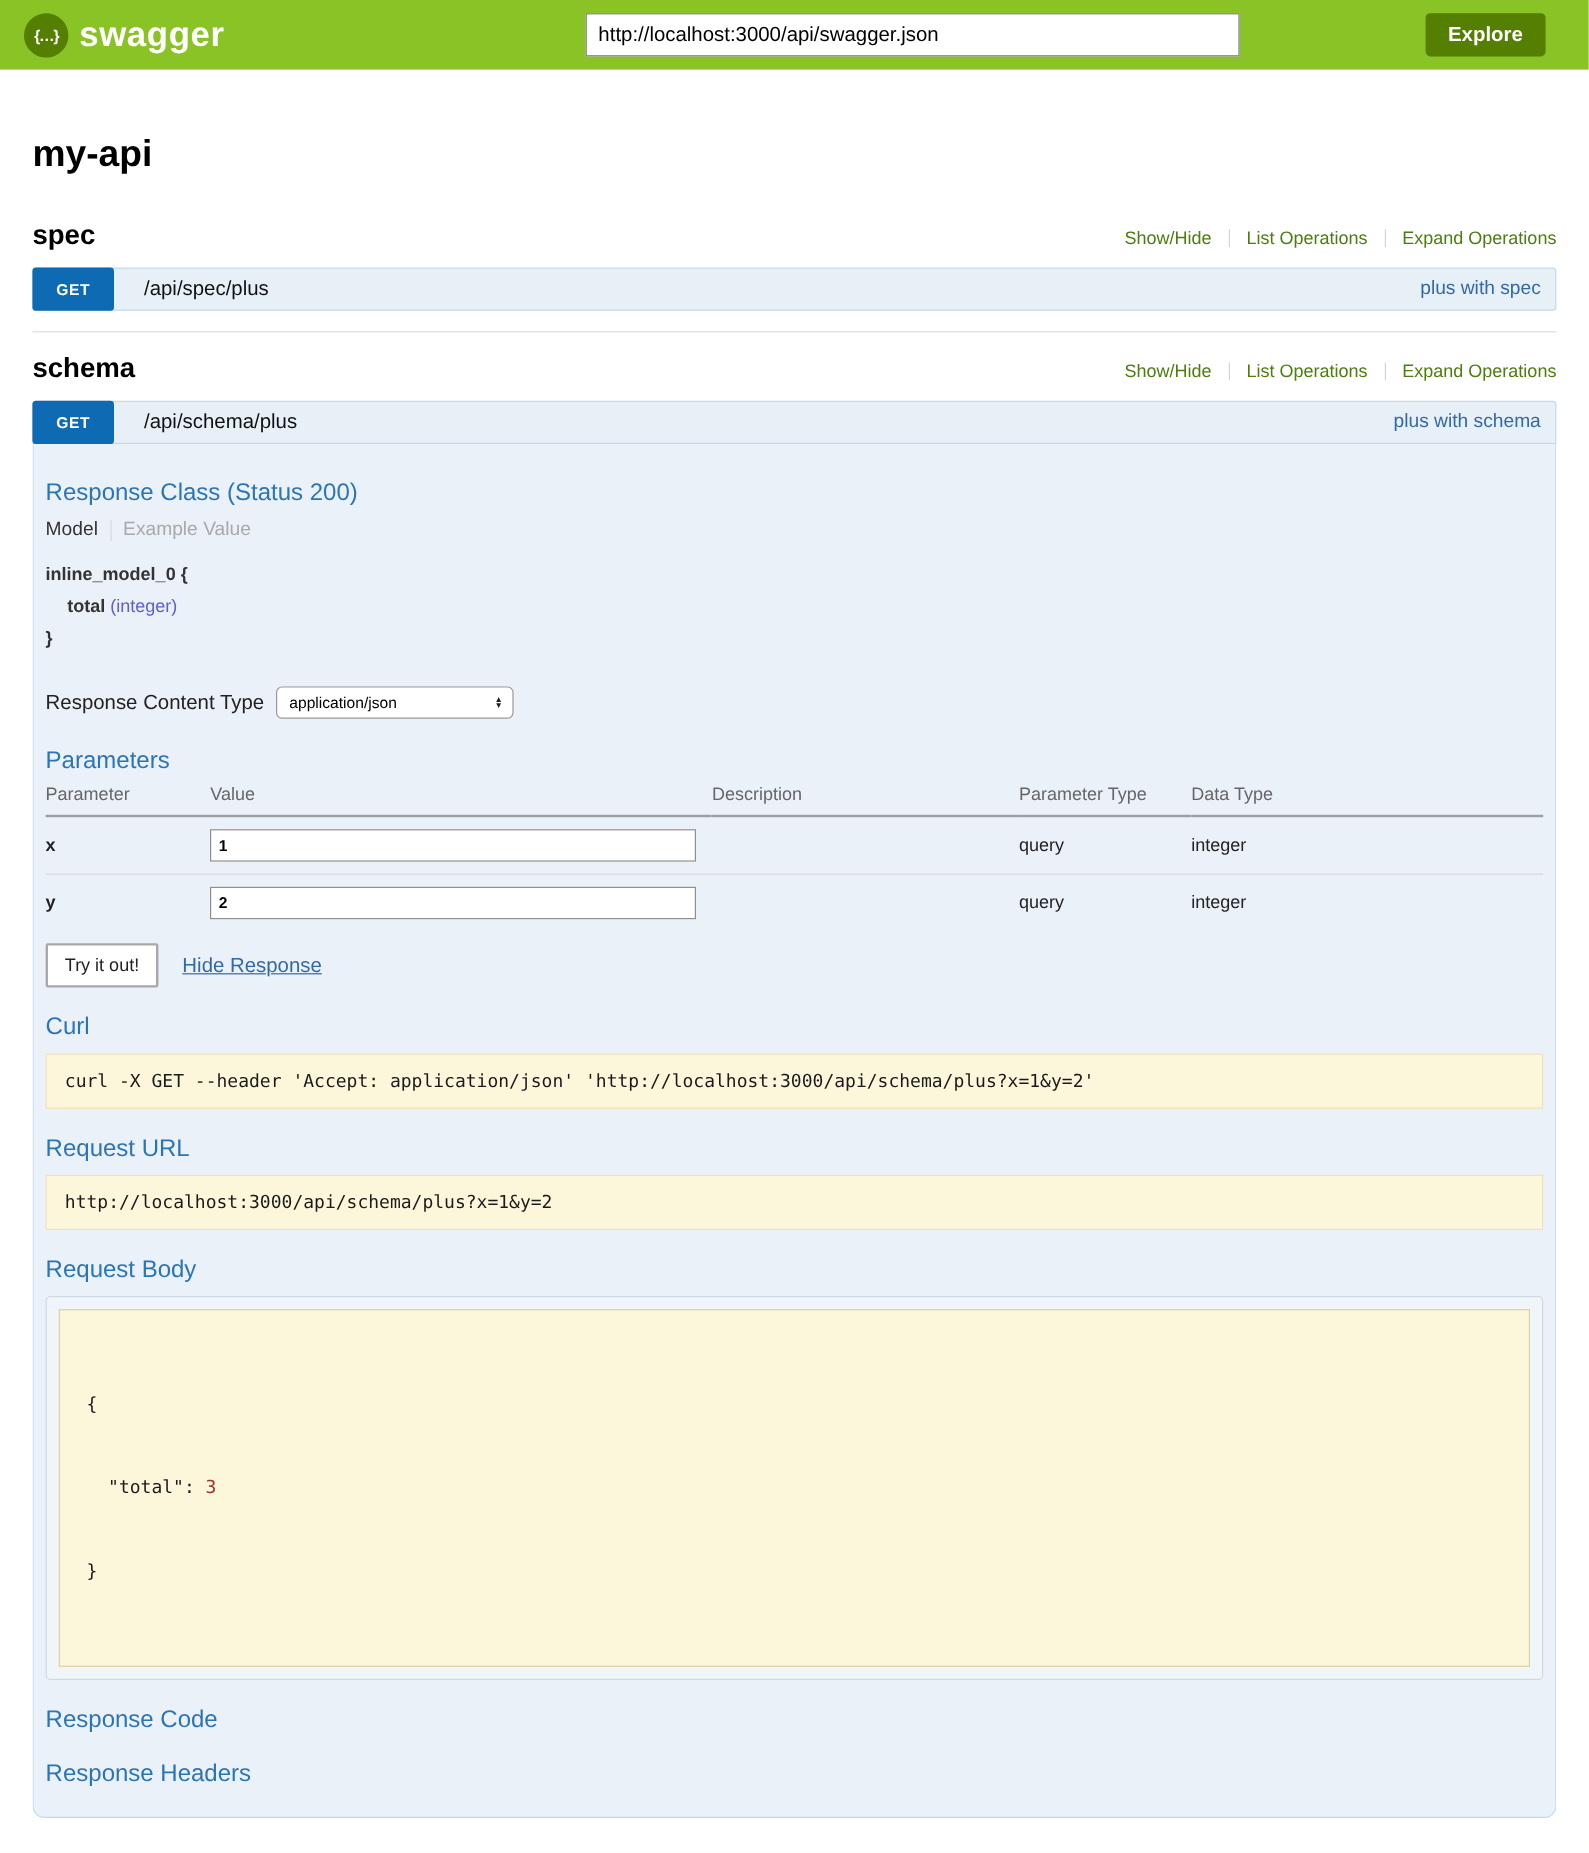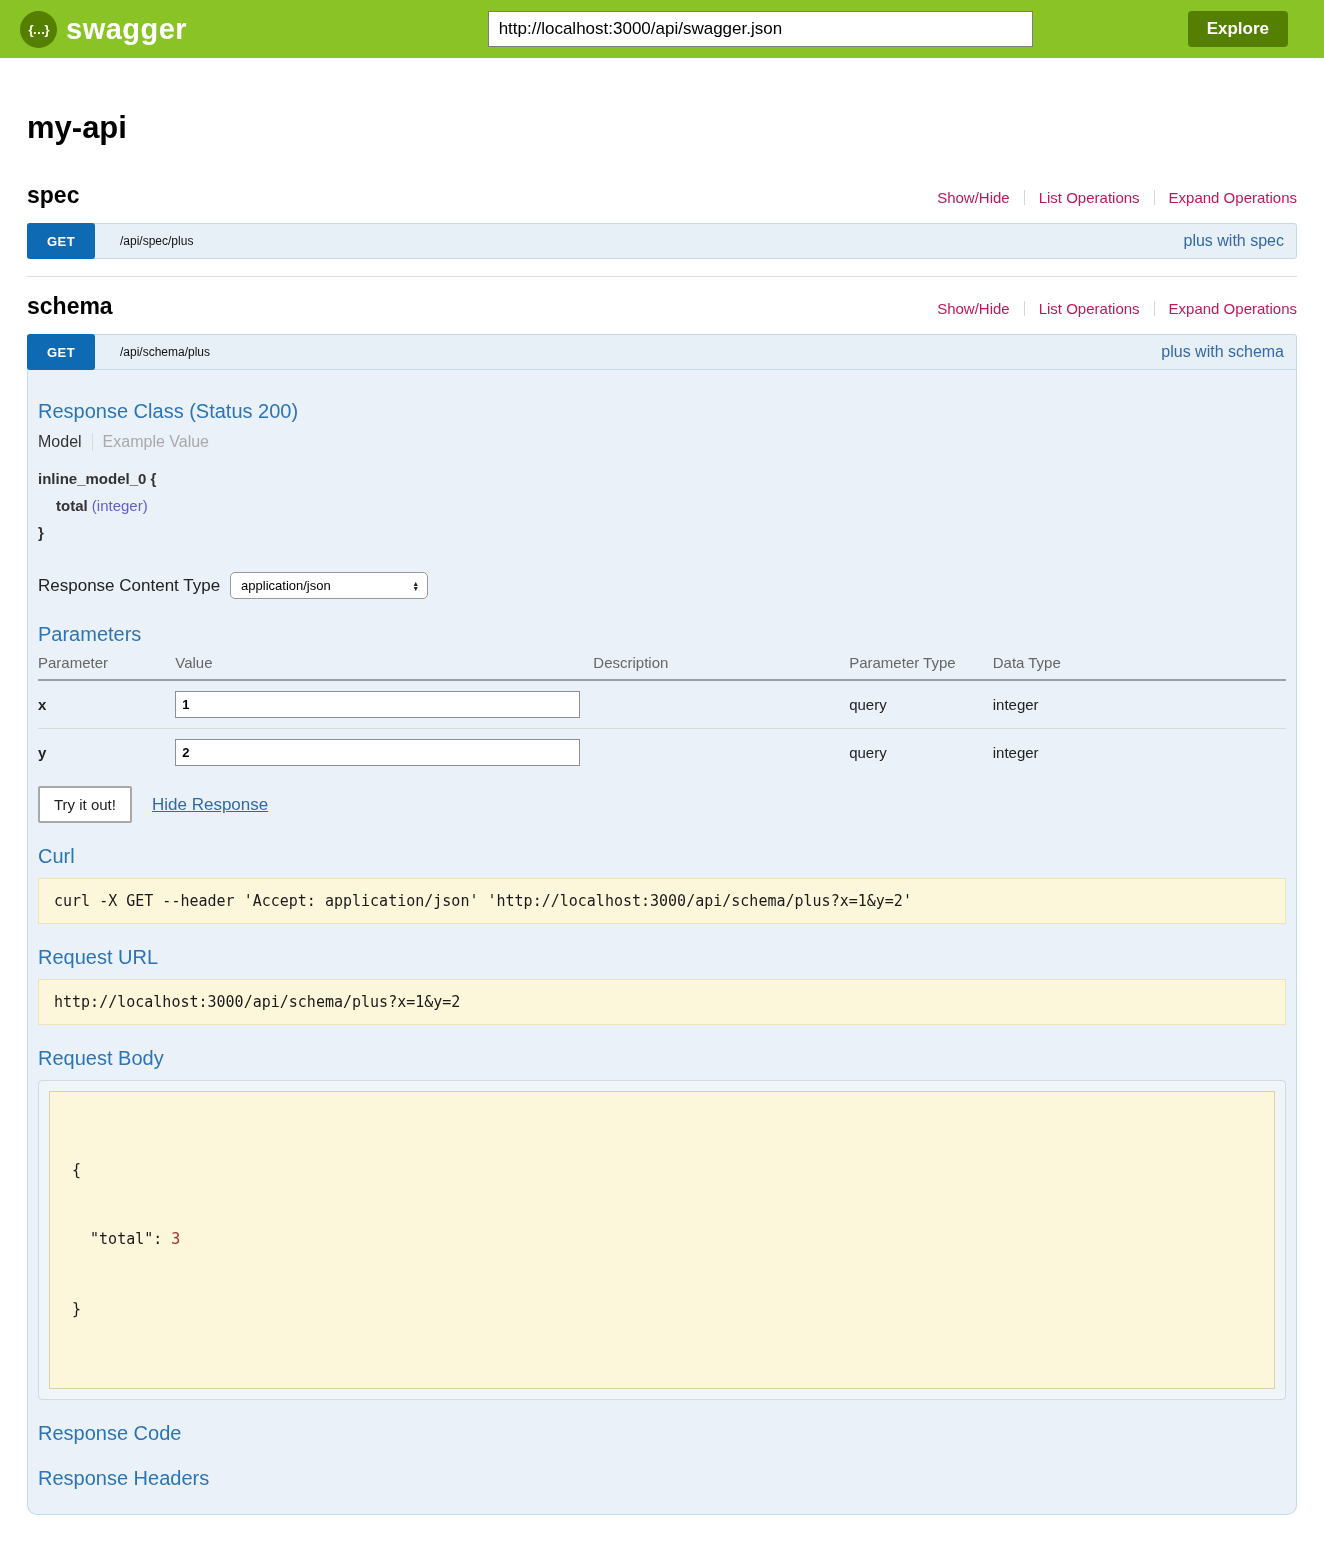--- a/index.html
+++ b/index.html
@@ -35,36 +35,36 @@
   h1.api-title { font-size: 31px; font-weight: bold; color: #000; margin: 52px 0 36px; }
 
   .section { margin-bottom: 0; }
   .section-divider { border: none; border-top: 1px solid #dddddd; margin: 17px 0 0; }
 
   .section-head {
     display: flex; align-items: baseline; margin: 16px 0 14px;
   }
   .section-head h2 { font-size: 23px; font-weight: bold; color: #000; }
   .section-controls { margin-left: auto; display: flex; align-items: center; font-size: 15px; color: #666; }
-  .section-controls a { color: #be185d; text-decoration: none; cursor: pointer; text-align: right; }
+  .section-controls a { color: #4d7c0f; text-decoration: none; cursor: pointer; text-align: right; }
   .ctl-sep { display: inline-block; width: 1px; height: 15px; background: #d5d5d5; margin: 0 14px; align-self: center; }
 
   
   .endpoint-row {
     display: flex; align-items: center; height: 36px;
     background: #e7f0f7; border: 1px solid #c3d9ec; border-radius: 3px;
   }
   .method-btn {
     width: 68px; height: 36px; margin: -1px 0 -1px -1px;
     background: #0f6ab4; color: #fff; font-weight: bold; font-size: 13px; letter-spacing: 0.5px;
     border: none; border-radius: 3px; cursor: pointer;
     display: flex; align-items: center; justify-content: center;
     font-family: "Liberation Sans", sans-serif;
   }
-  .endpoint-path { margin-left: 25px; font-size: 12px; color: #111; cursor: pointer; }
+  .endpoint-path { margin-left: 25px; font-size: 17px; color: #111; cursor: pointer; }
   .endpoint-summary { margin-left: auto; margin-right: 12px; font-size: 16px; color: #3469a5; text-decoration: none; cursor: pointer; }
 
   
   .op-content {
     background: #ebf1f8; border: 1px solid #c3d9ec; border-top: none;
     border-radius: 0 0 10px 10px;
     padding: 18px 10px 14px; margin-bottom: 26px;
   }
   .blue-h { color: #2c75b5; font-size: 20px; font-weight: 400; margin: 22px 0 10px; }
   .blue-h.first { margin-top: 12px; }

